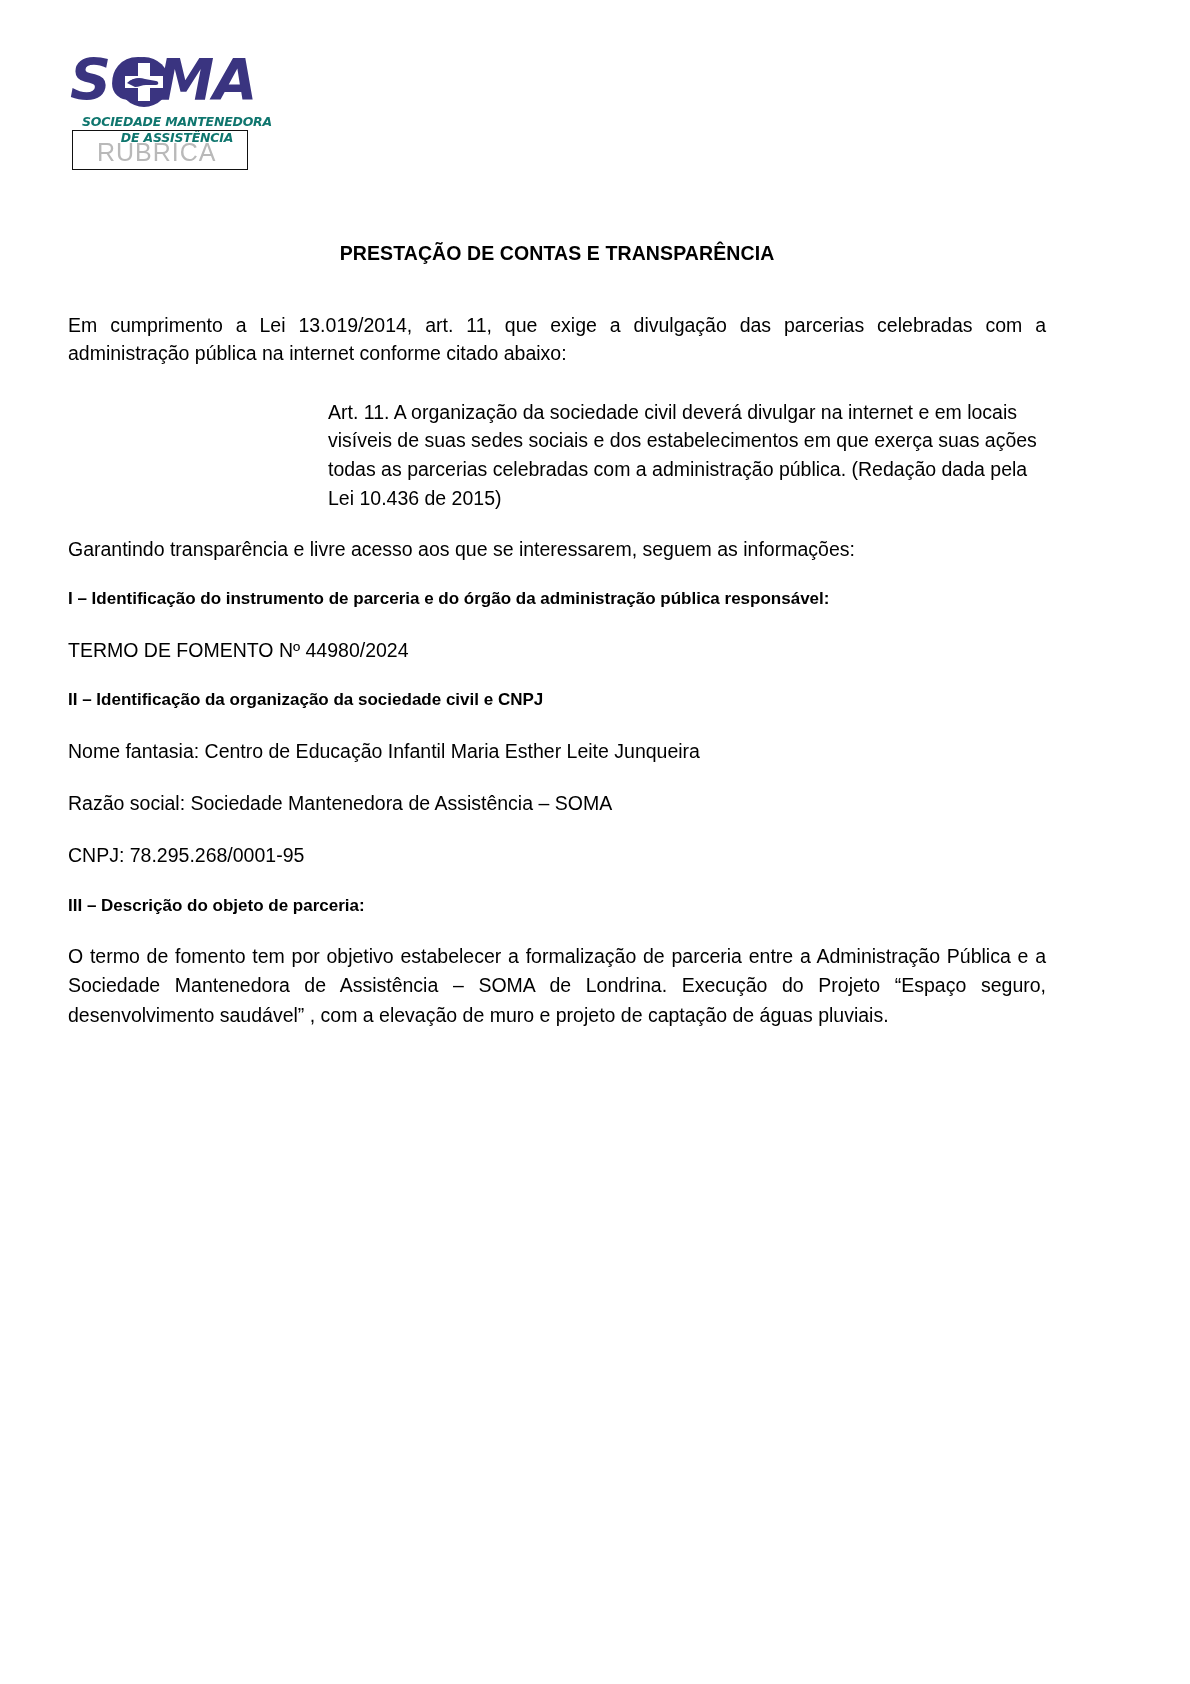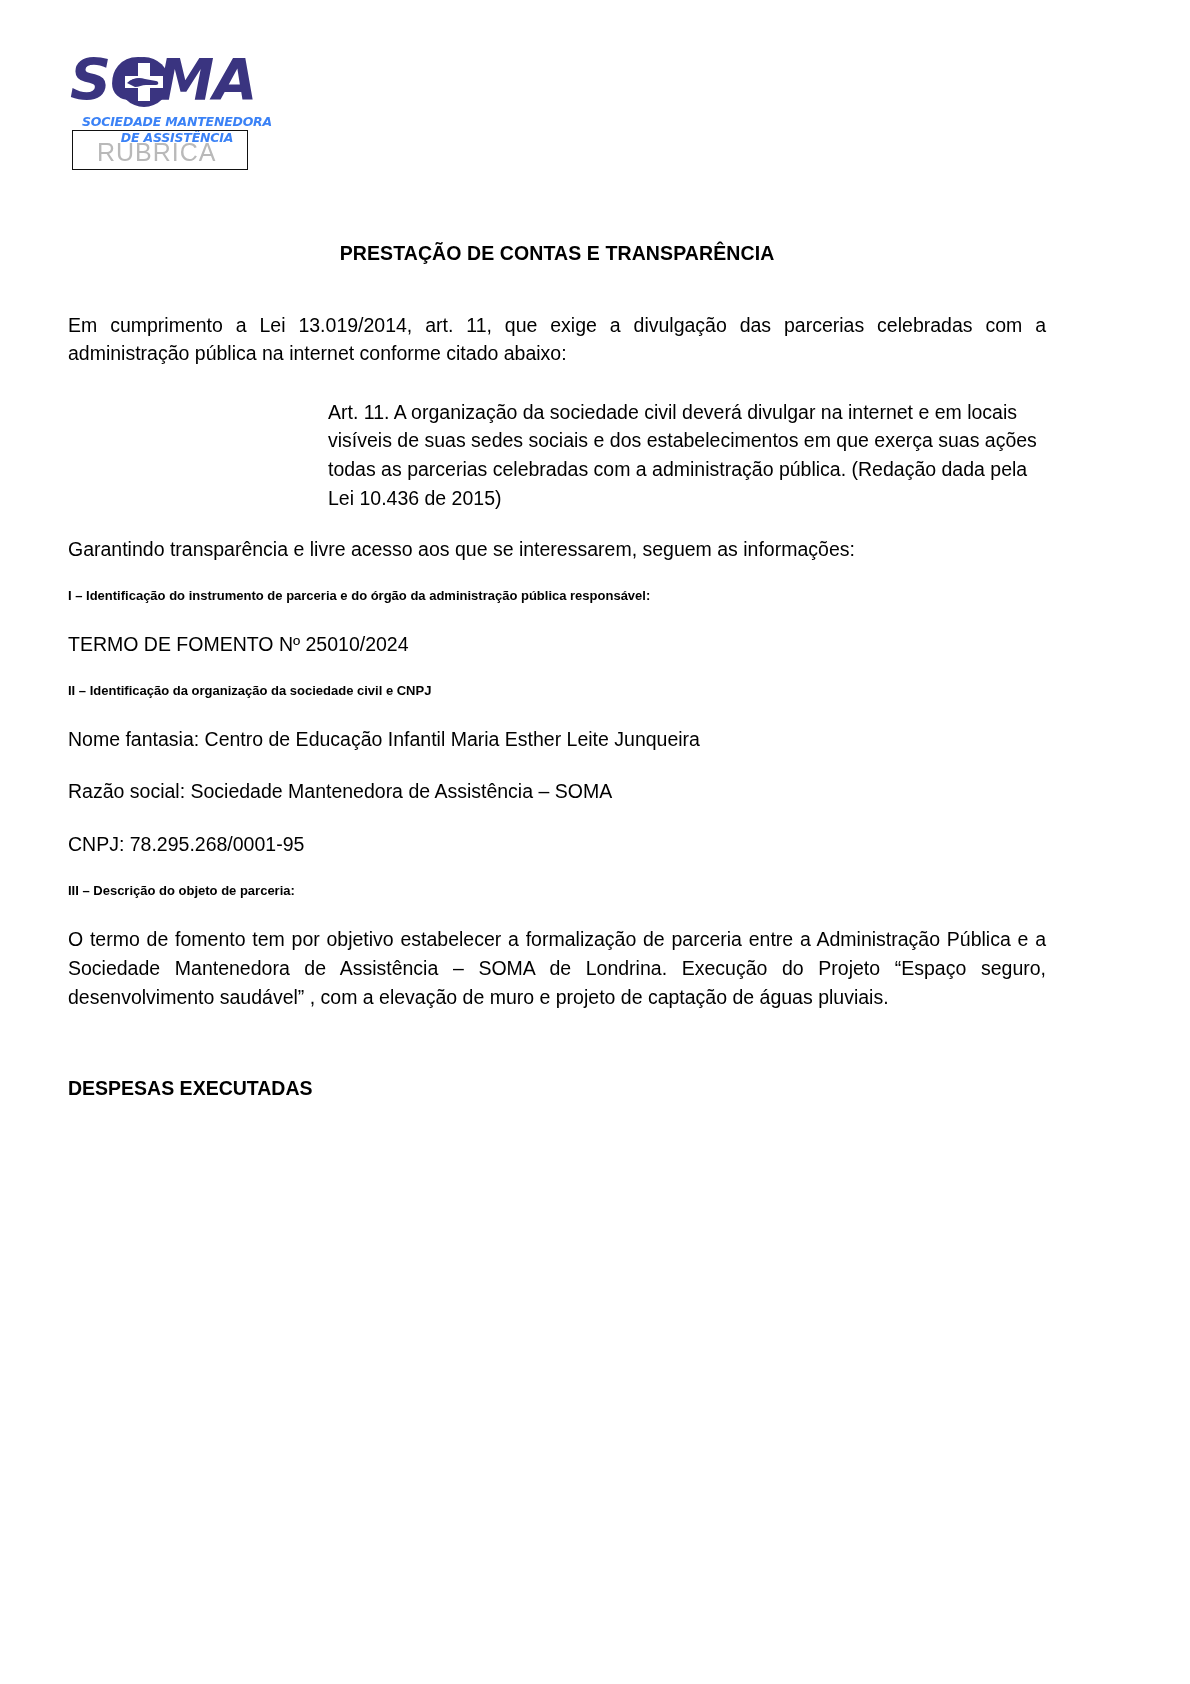--- a/index.html
+++ b/index.html
@@ -57,21 +57,21 @@
     position: absolute;
     left: 2px;
     top: 62px;
     width: 210px;
     font-family: "DejaVu Sans", sans-serif;
     font-weight: bold;
     font-style: italic;
     font-size: 12.5px;
     line-height: 1.25;
     letter-spacing: -0.2px;
-    color: #3b82f6;
+    color: #0f766e;
     text-align: center;
   }
   .rubrica-stamp {
     position: absolute;
     left: 2px;
     top: 78px;
     width: 176px;
     height: 40px;
     border: 1.5px solid #111111;
     box-sizing: border-box;
@@ -118,21 +118,21 @@
     margin: 0;
     text-align: left;
   }
   p.plain {
     font-size: 19.5px;
     line-height: 1.45;
     margin: 8px 0 24px 0;
     text-align: left;
   }
   p.heading {
-    font-size: 13px;
+    font-size: 17px;
     line-height: 1.45;
     font-weight: bold;
     margin: 0 0 24px 0;
     text-align: left;
   }
   p.justified {
     font-size: 19.5px;
     line-height: 1.5;
     margin: 0 0 24px 0;
     text-align: justify;
@@ -187,33 +187,32 @@
 
     <div class="quote-block">
       <p>Art. 11. A organização da sociedade civil deverá divulgar na internet e em locais visíveis de suas sedes sociais e dos estabelecimentos em que exerça suas ações todas as parcerias celebradas com a administração pública. (Redação dada pela Lei 10.436 de 2015)</p>
     </div>
 
     <p class="plain">Garantindo transparência e livre acesso aos que se interessarem, seguem as informações:</p>
 
     <p class="heading">I – Identificação do instrumento de parceria e do órgão da administração pública responsável:</p>
 
 
-    <p class="plain">TERMO DE FOMENTO Nº 25010/2024</p>
+    <p class="plain">TERMO DE FOMENTO Nº 44980/2024</p>
 
 
     <p class="heading">II – Identificação da organização da sociedade civil e CNPJ</p>
 
     <p class="plain">Nome fantasia: Centro de Educação Infantil Maria Esther Leite Junqueira</p>
 
     <p class="plain">Razão social: Sociedade Mantenedora de Assistência – SOMA</p>
 
     <p class="plain">CNPJ: 78.295.268/0001-95</p>
 
     <p class="heading">III – Descrição do objeto de parceria:</p>
 
     <p class="justified">O termo de fomento tem por objetivo estabelecer a formalização de parceria entre a Administração Pública e a Sociedade Mantenedora de Assistência – SOMA de Londrina. Execução do Projeto “Espaço seguro, desenvolvimento saudável” , com a elevação de muro e projeto de captação de águas pluviais.</p>
 
     <div class="spacer-lg"></div>
 
-    <p class="section-final">DESPESAS EXECUTADAS</p>
 
   </div>
 </div>
 
 </body></html>

